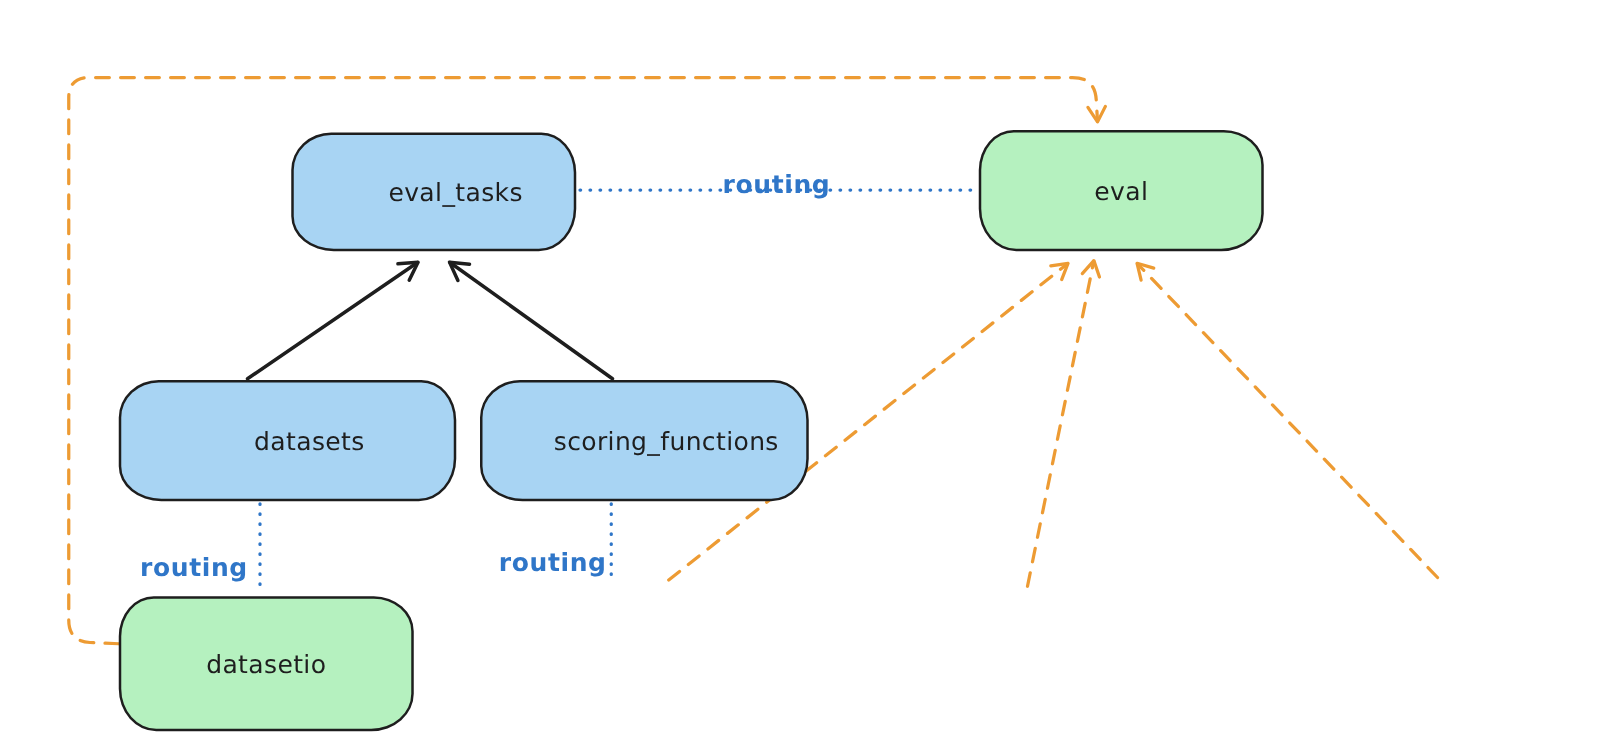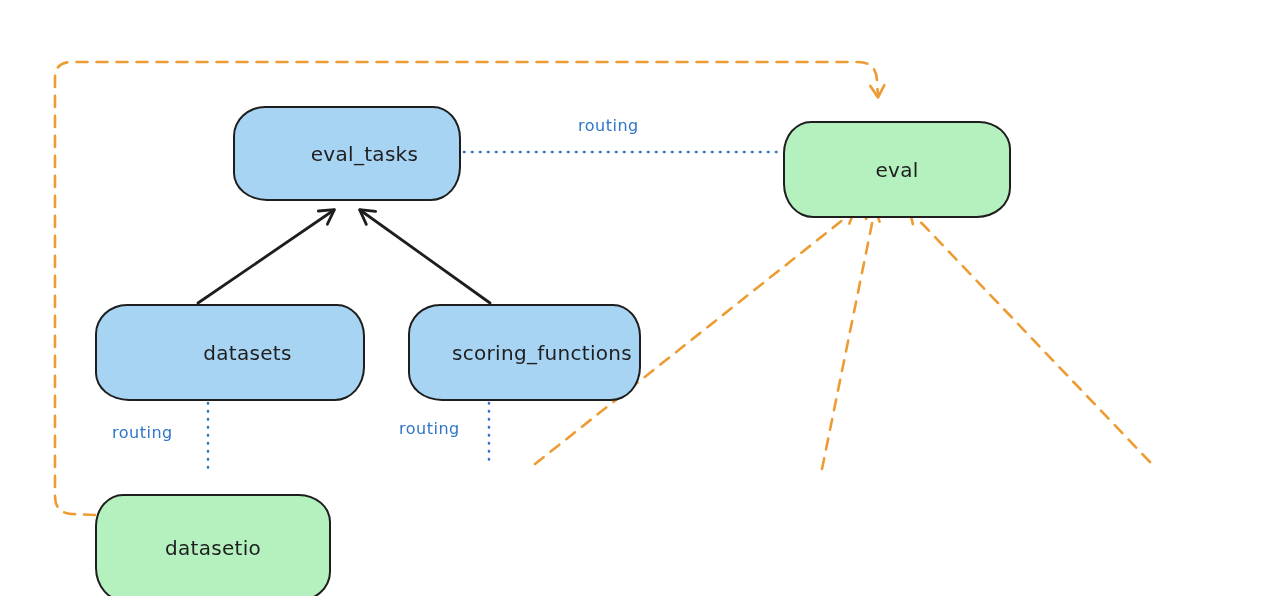--- a/index.html
+++ b/index.html
@@ -28,26 +28,27 @@
   .node{
     position:absolute;z-index:2;
     display:flex;align-items:center;justify-content:center;
     border:2.5px solid var(--stroke);
     box-sizing:border-box;
     color:var(--stroke);
     font-size:20px;letter-spacing:.3px;
     background:var(--blue-fill);
   }
   .node.blue{background:var(--blue-fill);border-radius:32px 28px 30px 34px / 30px 32px 34px 28px;padding-left:35px;}
-  .node.green{background:var(--green-fill);border-radius:28px 32px 34px 30px / 32px 28px 30px 34px;margin-top:17px;}
+  .node.green{background:var(--green-fill);border-radius:28px 32px 34px 30px / 32px 28px 30px 34px;}
   .edge-label{
     position:absolute;z-index:3;
     color:var(--routing-blue);
-    font-size:16px;font-weight:400;letter-spacing:.5px;
+    font-size:20px;font-weight:700;letter-spacing:.5px;
     white-space:nowrap;
+    margin-top:19px;
   }
 </style>
 </head>
 <body>
 
 <div class="canvas">
 
   <svg class="edges" width="1280" height="596" viewBox="0 0 1280 596">
     <defs>
       <marker id="ah-black" markerUnits="userSpaceOnUse" markerWidth="34" markerHeight="34" viewBox="-17 -17 34 34" refX="-0.5" refY="0" orient="auto">
@@ -76,21 +77,21 @@
   </div>
 
   <div class="node green" style="left:783px;top:104px;width:228px;height:97px">
     <span>eval</span>
   </div>
 
   <div class="node blue" style="left:95px;top:304px;width:270px;height:97px">
     <span>datasets</span>
   </div>
 
-  <div class="node blue" style="left:408px;top:304px;width:233px;height:97px">
+  <div class="node blue" style="left:384px;top:304px;width:263px;height:97px">
     <span>scoring_functions</span>
   </div>
 
   <div class="node green" style="left:95px;top:477px;width:236px;height:108px">
     <span>datasetio</span>
   </div>
 
 
 
 

